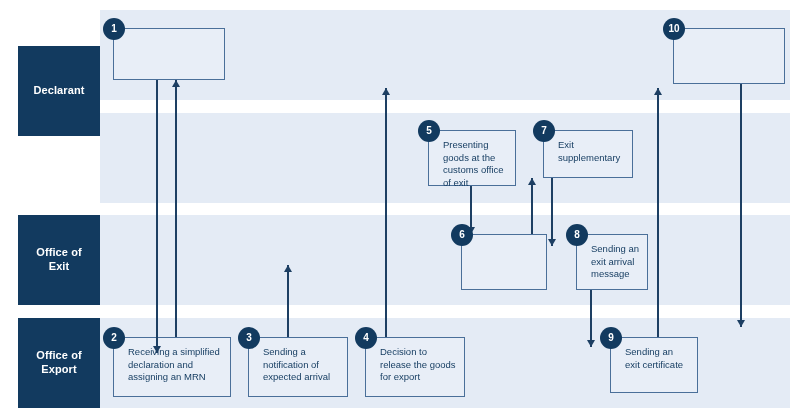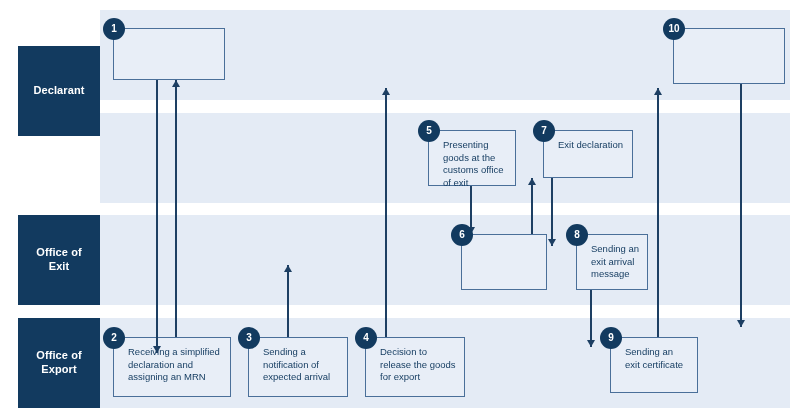--- a/index.html
+++ b/index.html
@@ -99,21 +99,21 @@
     </div>
     <div class="task" style="left: 428px; top: 130px; width: 88px; height: 56px;">
       <div class="badge">5</div>
       <span class="txt">Presenting goods at the customs office of exit</span>
     </div>
     <div class="task" style="left: 461px; top: 234px; width: 86px; height: 56px;">
       <div class="badge">6</div>
     </div>
     <div class="task" style="left: 543px; top: 130px; width: 90px; height: 48px;">
       <div class="badge">7</div>
-      <span class="txt">Exit declaration</span>
+      <span class="txt">Exit supplementary</span>
     </div>
     <div class="task" style="left: 576px; top: 234px; width: 72px; height: 56px;">
       <div class="badge">8</div>
       <span class="txt">Sending an exit arrival message</span>
     </div>
     <div class="task" style="left: 610px; top: 337px; width: 88px; height: 56px;">
       <div class="badge">9</div>
       <span class="txt">Sending an exit certificate</span>
     </div>
     <div class="task" style="left: 673px; top: 28px; width: 112px; height: 56px;">

